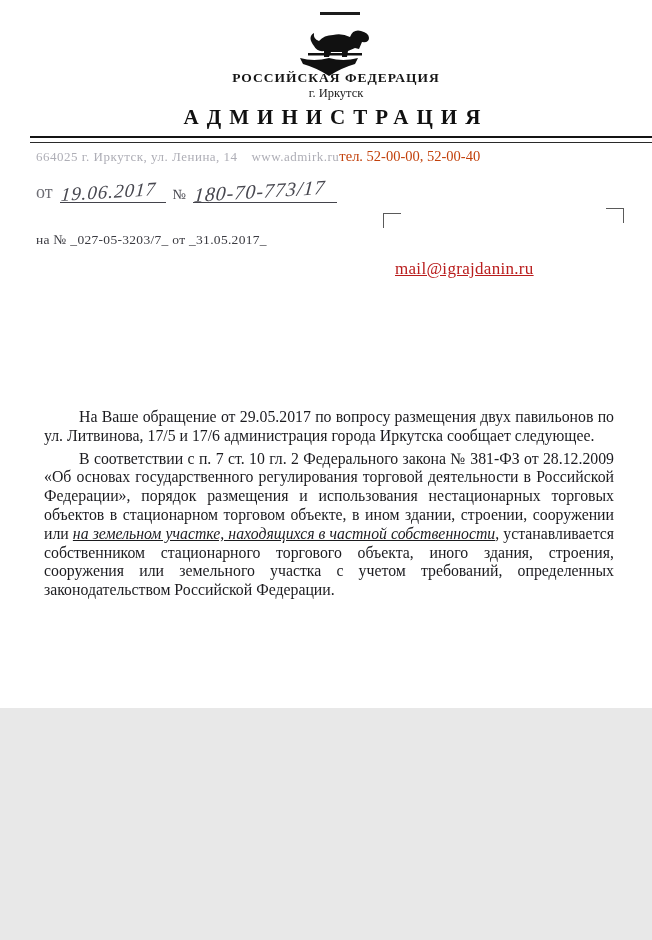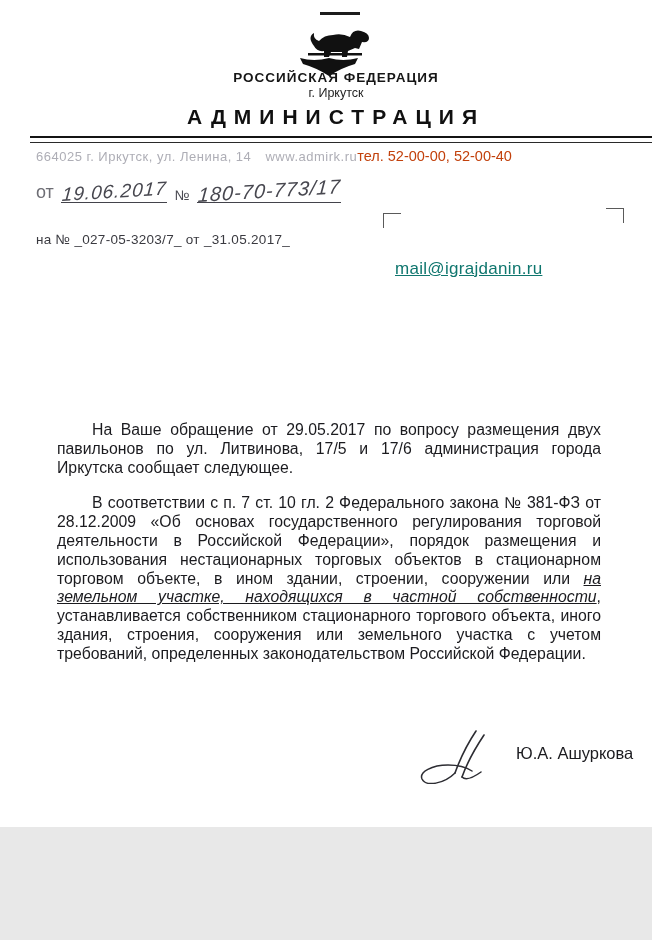--- a/index.html
+++ b/index.html
@@ -1,19 +1,19 @@
 <!DOCTYPE html>
 <html lang="ru"><head>
 <meta charset="utf-8">
 <style>
   html,body { margin:0; padding:0; background:#e8e8e8; }
   .page {
-    position:relative; width:652px; height:827px; margin:0 auto;
+    position:relative; width:652px; height:708px; margin:0 auto;
     background:#ffffff; overflow:hidden;
-    font-family:Liberation Sans, sans-serif; color:#1e1e1e;
+    font-family:Liberation Serif, serif; color:#1e1e1e;
   }
   .abs { position:absolute; }
 
   
   .topline { left:320px; top:12px; width:40px; height:3px; background:#1c1c1c; }
   .emblem { left:300px; top:26px; width:72px; height:52px; }
   .country {
     left:0; top:70px; width:672px; text-align:center;
     font-weight:bold; font-size:13.5px; letter-spacing:1px; color:#161616;
   }
@@ -46,30 +46,30 @@
     font-style:italic; font-size:19px; letter-spacing:1px; color:#47474f;
     transform:rotate(-3.5deg) skewX(-8deg); transform-origin:left bottom;
   }
   .hw-slot.num .hw { font-size:20px; bottom:-5px; }
   .reply-line { left:36px; top:232px; font-size:13.5px; color:#3a3a40; letter-spacing:0.3px; }
 
   
   .corner-left  { left:383px; top:213px; width:17px; height:14px; border-left:1.5px solid #5a5a5a; border-top:1.5px solid #5a5a5a; }
   .corner-right { left:606px; top:208px; width:17px; height:14px; border-right:1.5px solid #5a5a5a; border-top:1.5px solid #5a5a5a; }
   .email {
-    left:395px; top:259px; font-size:17px; color:#0f766e;
+    left:395px; top:259px; font-size:17px; color:#b91c1c;
     text-decoration:underline; letter-spacing:0.3px;
   }
 
   
   .body {
     left:40px; top:404px; width:578px;
     font-size:15.8px; line-height:18.8px; text-align:justify; color:#1b1b1f;
   }
-  .body p { margin:17px; text-indent:35px; }
+  .body p { margin:4px; text-indent:35px; }
   .em-underline { font-style:italic; text-decoration:underline; }
 
   
   .sig-position { left:55px; top:726px; width:330px; font-size:15.8px; line-height:20px; color:#1b1b1f; }
   .sig-flourish { left:413px; top:726px; width:92px; height:58px; }
   .sig-name { left:516px; top:744px; font-size:16.5px; color:#1b1b1f; }
 
   
   .footer { left:55px; top:828px; font-size:13.5px; line-height:17px; color:#2c2c32; }
 </style>

